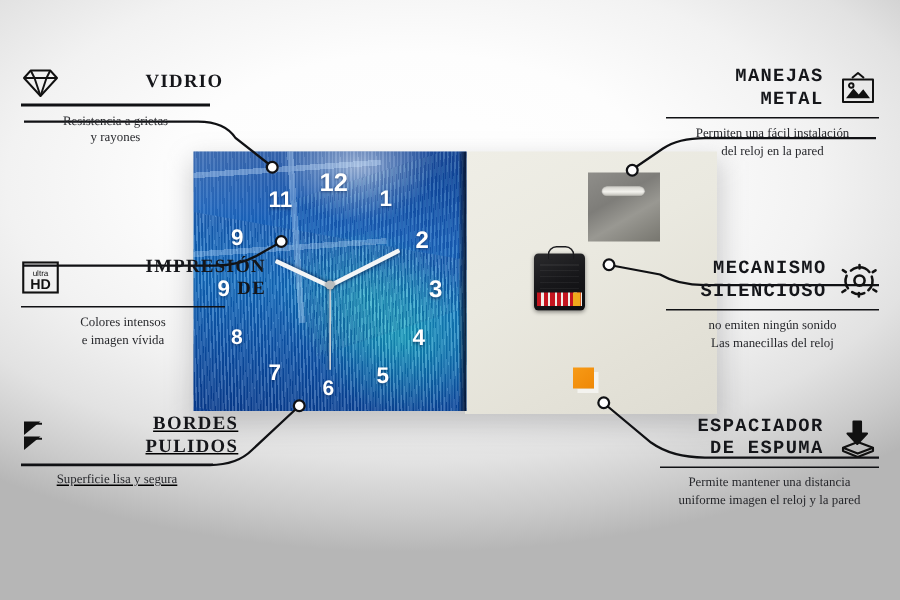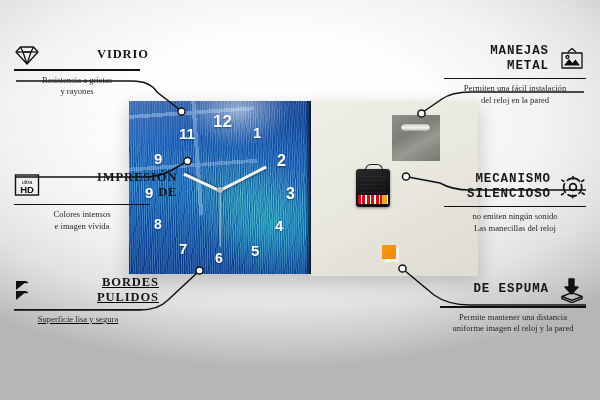--- a/index.html
+++ b/index.html
@@ -325,20 +325,21 @@
     <div class="rule" style="width:100%;"></div>
     <div class="co-desc">
       <div>no emiten ningún sonido</div>
       <div>Las manecillas del reloj</div>
     </div>
   </div>
 
   <div class="callout right" style="left:440px;top:277px;width:146px;">
     <div class="co-head">
       <div>
+        <div class="co-title">ESPACIADOR</div>
         <div class="co-title">DE ESPUMA</div>
       </div>
       <svg class="icon" width="28" height="26" viewBox="0 0 28 26">
         <g fill="none" stroke="#111" stroke-width="1.4" stroke-linejoin="round">
           <path d="M11 2 h5 v8 h4 l-6.5 7 L7 10 h4 z" fill="#111" stroke="#111"></path>
           <path d="M4 19.5 L13.8 15.6 L24 19.5 L13.8 23.4 Z"></path>
           <path d="M4 19.5 v2.2 L13.8 25.6 L24 21.7 v-2.2"></path>
         </g>
       </svg>
     </div>

